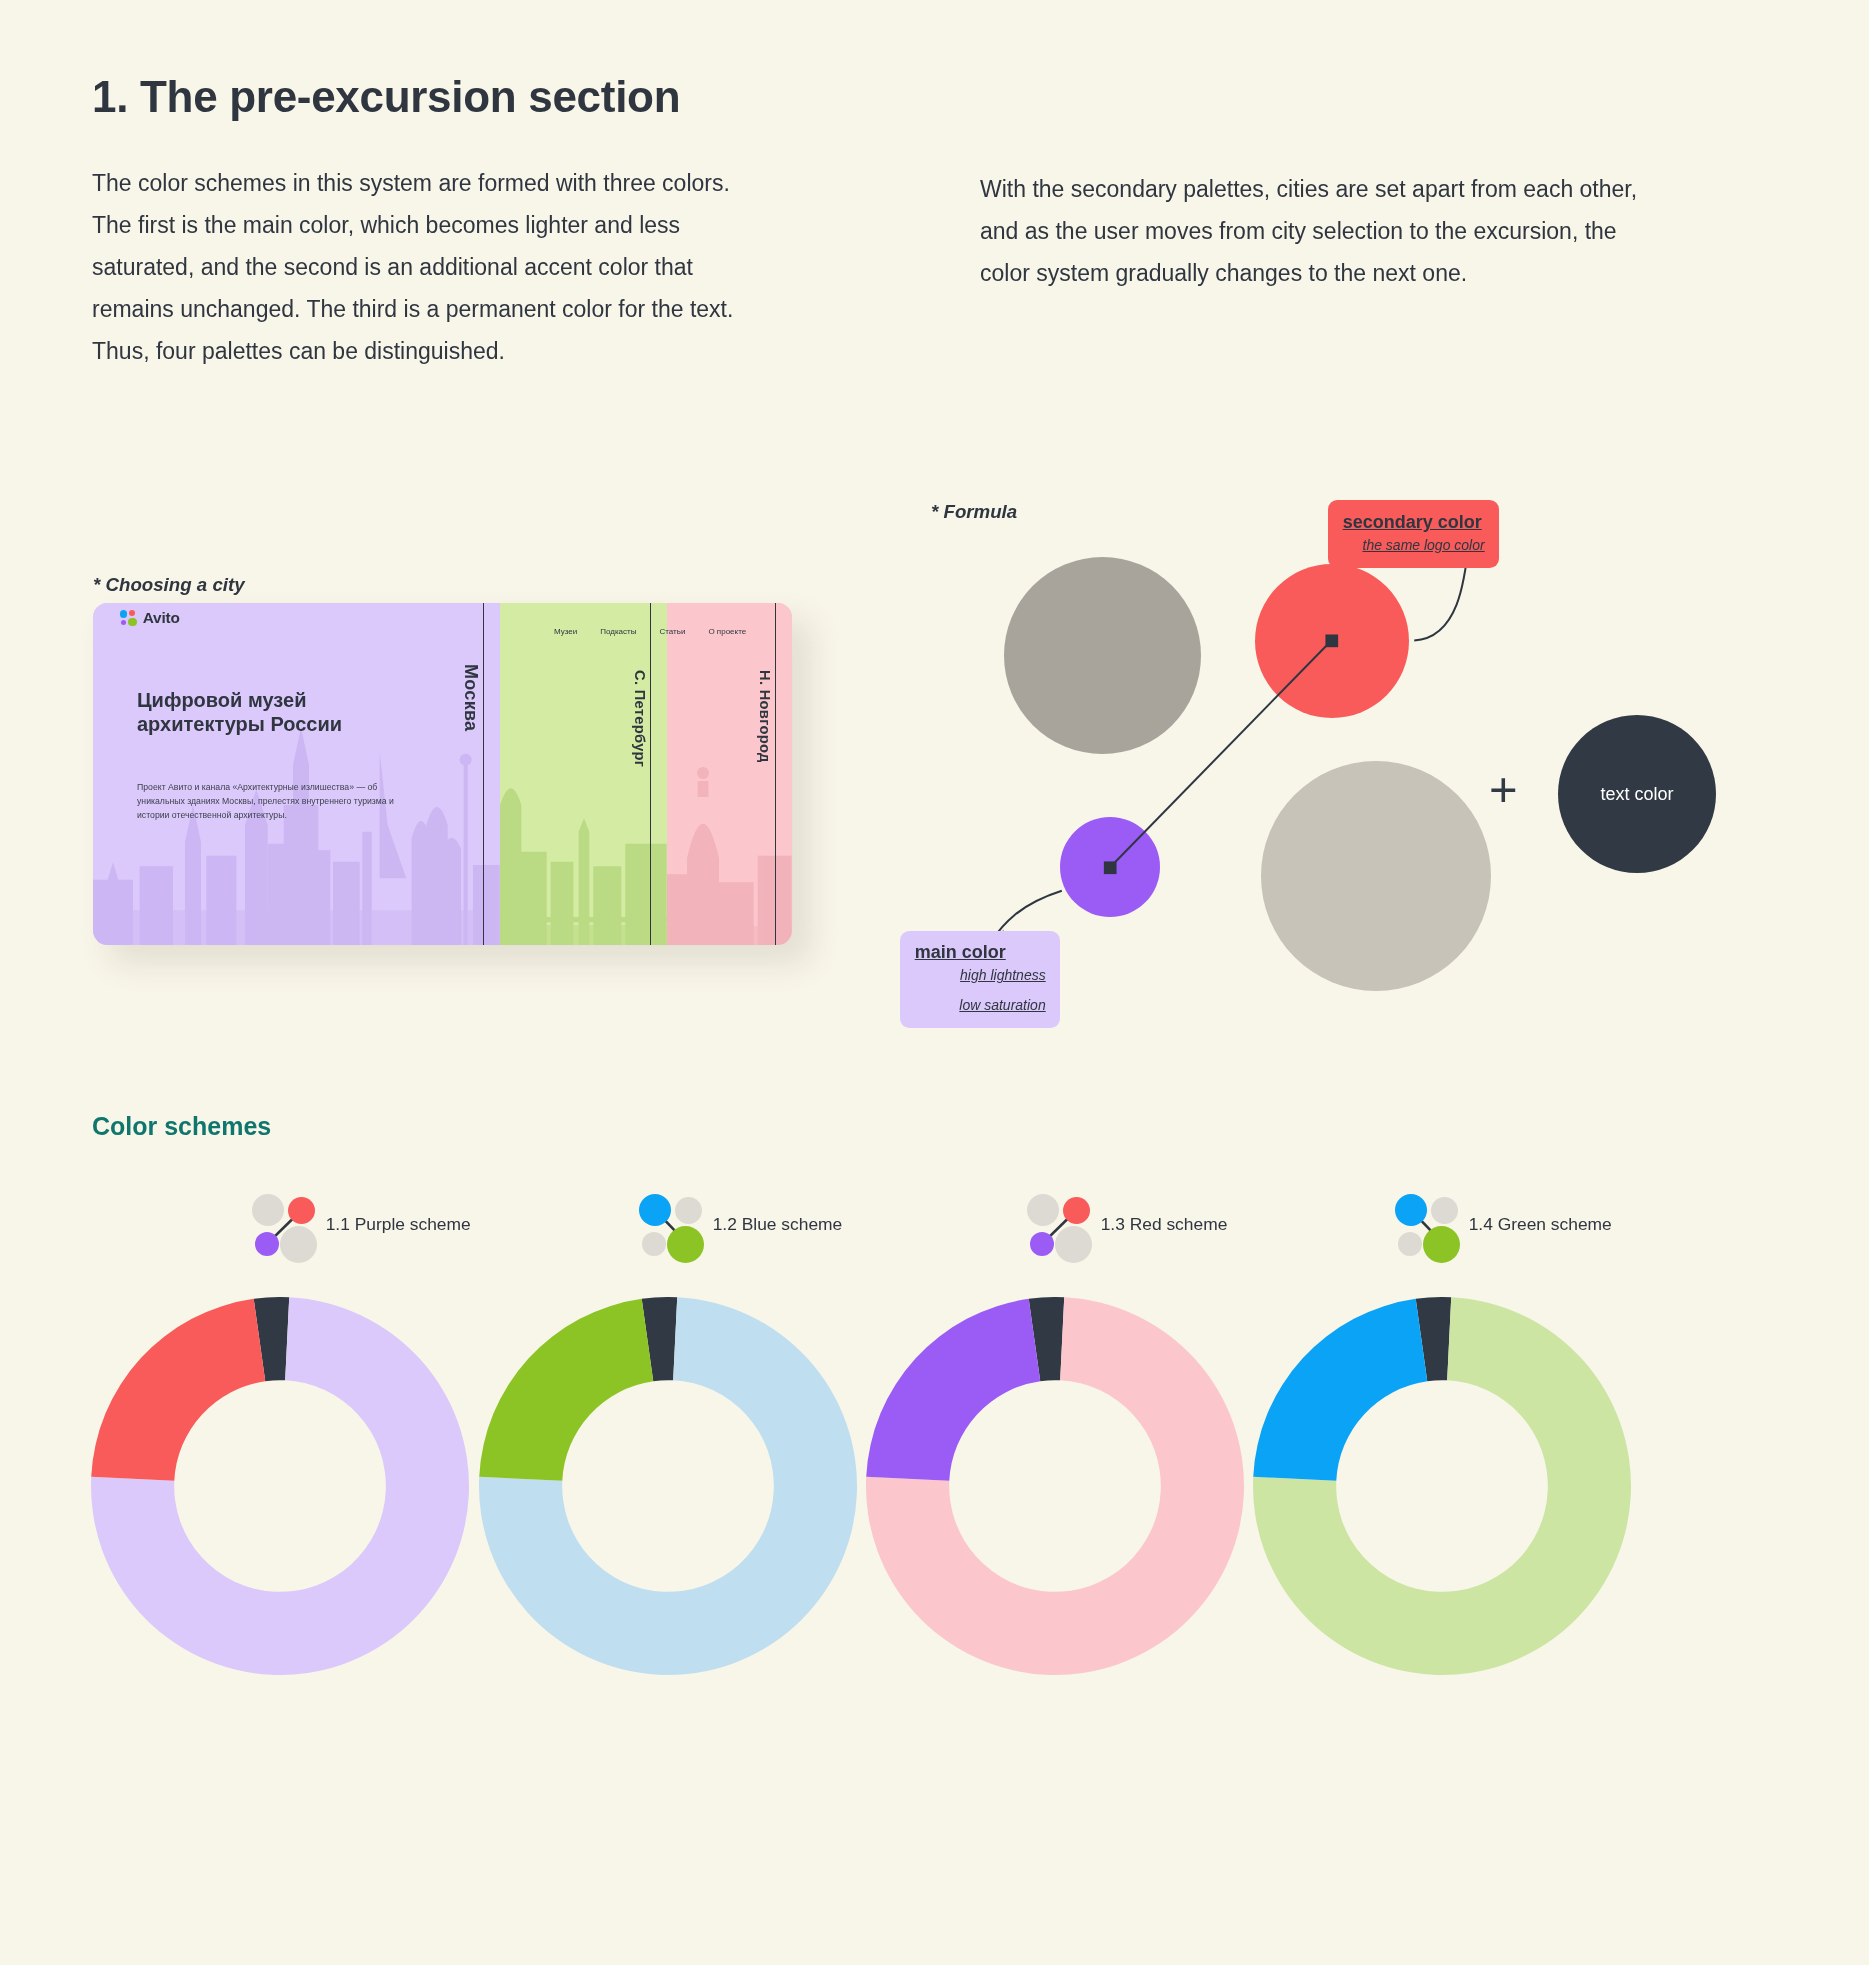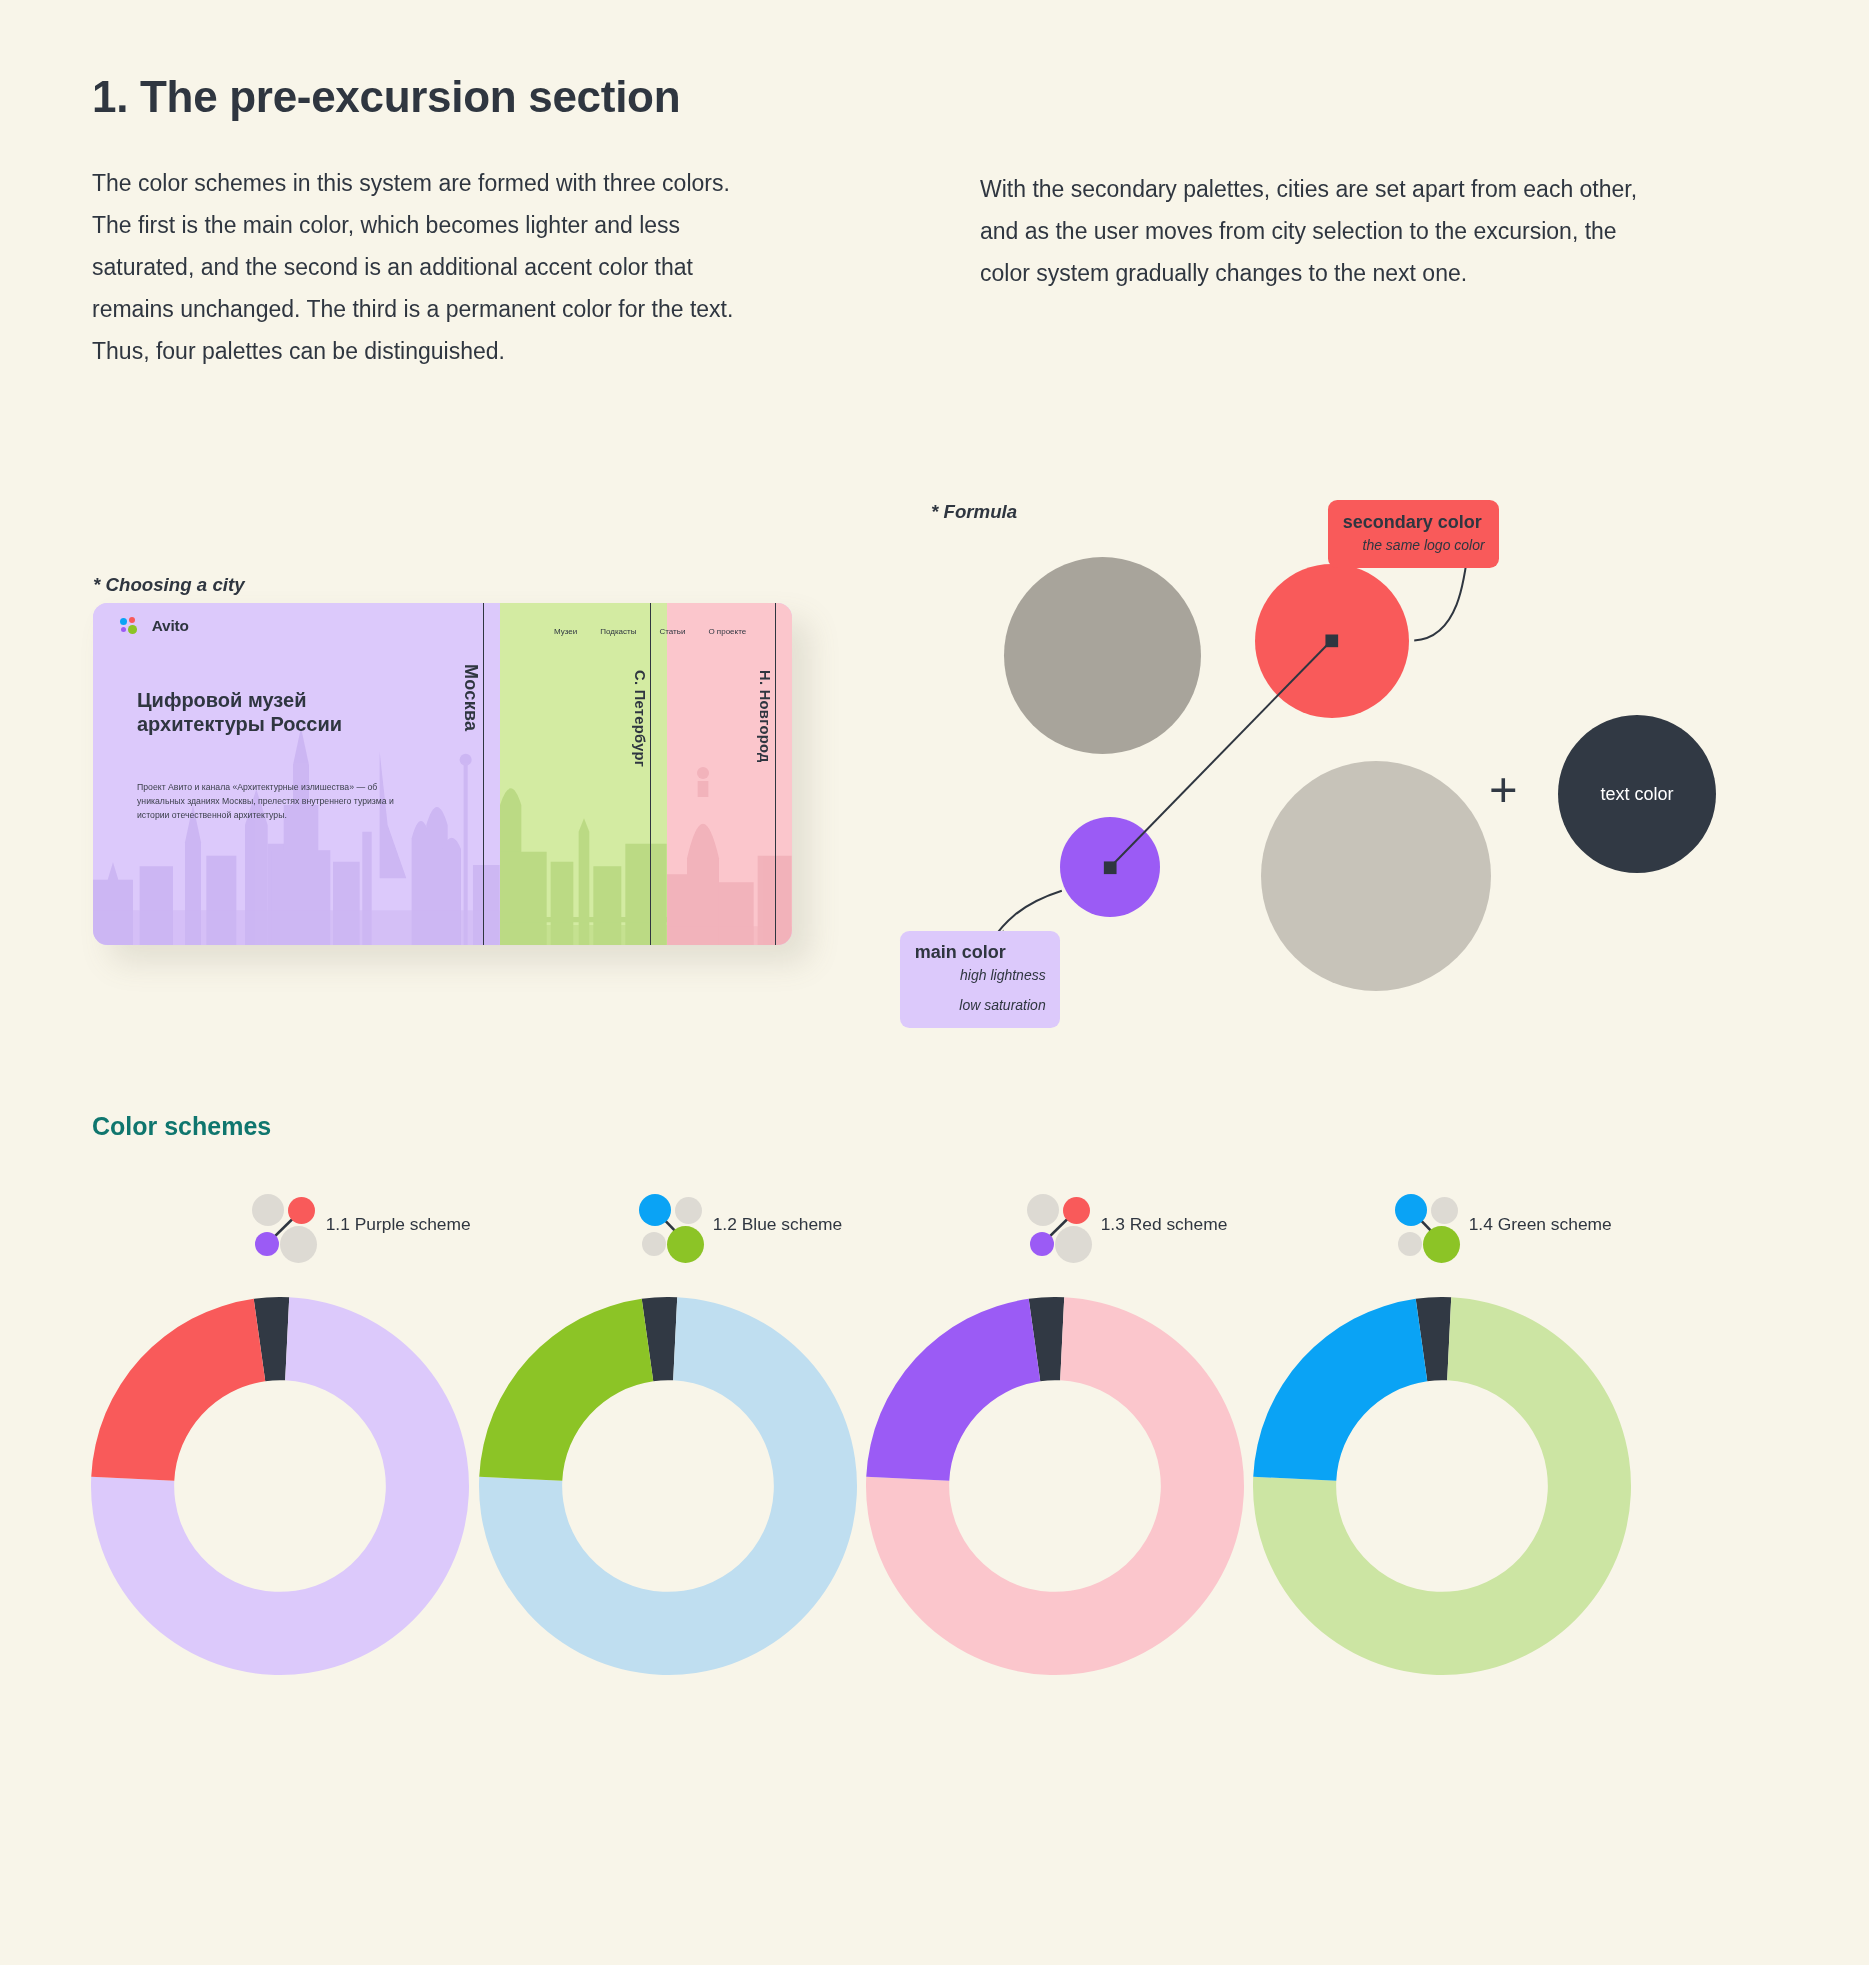--- a/index.html
+++ b/index.html
@@ -35,21 +35,21 @@
     position:absolute;left:93px;top:603px;width:699px;height:342px;
     border-radius:14.7px;overflow:hidden;
     box-shadow:17.4px 17.4px 31px rgba(120,115,95,.16);
     background:#DCC9FB;
   }
   .mock .panel{position:absolute;top:0;bottom:0;overflow:hidden;}
   .panel-moscow{left:0;width:407px;background:#DCC9FB;}
   .panel-spb{left:407px;width:167px;background:#D3EBA2;}
   .panel-nn{left:574px;width:125px;background:#FBC6CC;}
 
-  .avito-logo{position:absolute;left:27px;top:14px;display:flex;align-items:flex-start;gap:15px;}
+  .avito-logo{position:absolute;left:27px;top:6px;display:flex;align-items:center;gap:6px;}
   .avito-dots{position:relative;width:16.7px;height:16.7px;}
   .avito-dots i{position:absolute;border-radius:50%;display:block;}
   .ad-tl{left:0;top:0.7px;width:7.3px;height:7.3px;background:#0AA3F5;}
   .ad-tr{left:9.3px;top:0;width:6px;height:6px;background:#F95A5A;}
   .ad-bl{left:0.7px;top:10px;width:5.3px;height:5.3px;background:#9B5BF5;}
   .ad-br{left:8px;top:8px;width:8.7px;height:8.7px;background:#8CC426;}
   .avito-word{font-size:15.4px;font-weight:700;color:#2F3640;letter-spacing:-0.2px;}
 
   .mock-title{
     position:absolute;left:44px;top:85px;width:294px;
@@ -95,21 +95,21 @@
     left:627px;top:208px;width:158px;height:158px;background:#313944;
     display:flex;align-items:center;justify-content:center;
   }
   .c-text span{color:#fff;font-size:18px;font-weight:500;}
   .plus{
     position:absolute;left:558px;top:264px;width:41px;height:41px;
     color:#313944;font-size:49px;line-height:37px;font-weight:400;
   }
 
   .tag{
-    position:absolute;border-radius:9.3px;padding:11.3px 14.7px 14px 14.7px;
+    position:absolute;border-radius:9.3px;padding:11.3px 14.7px 14px 14.7px;text-decoration:underline;
   }
   .tag .tt{font-size:18px;font-weight:700;color:#2F3640;line-height:1.15;}
   .tag .ts{font-size:14px;font-style:italic;color:#2F3640;line-height:18px;margin-top:3.3px;text-align:right;}
   .tag-secondary{left:397px;top:-6.7px;width:142px;background:#F95A5A;}
   .tag-main{left:-31px;top:424px;width:131px;background:#DCC9FB;}
 
   .fsvg{position:absolute;left:0;top:0;width:881px;height:554px;overflow:visible;}
 
   
   .h2{

